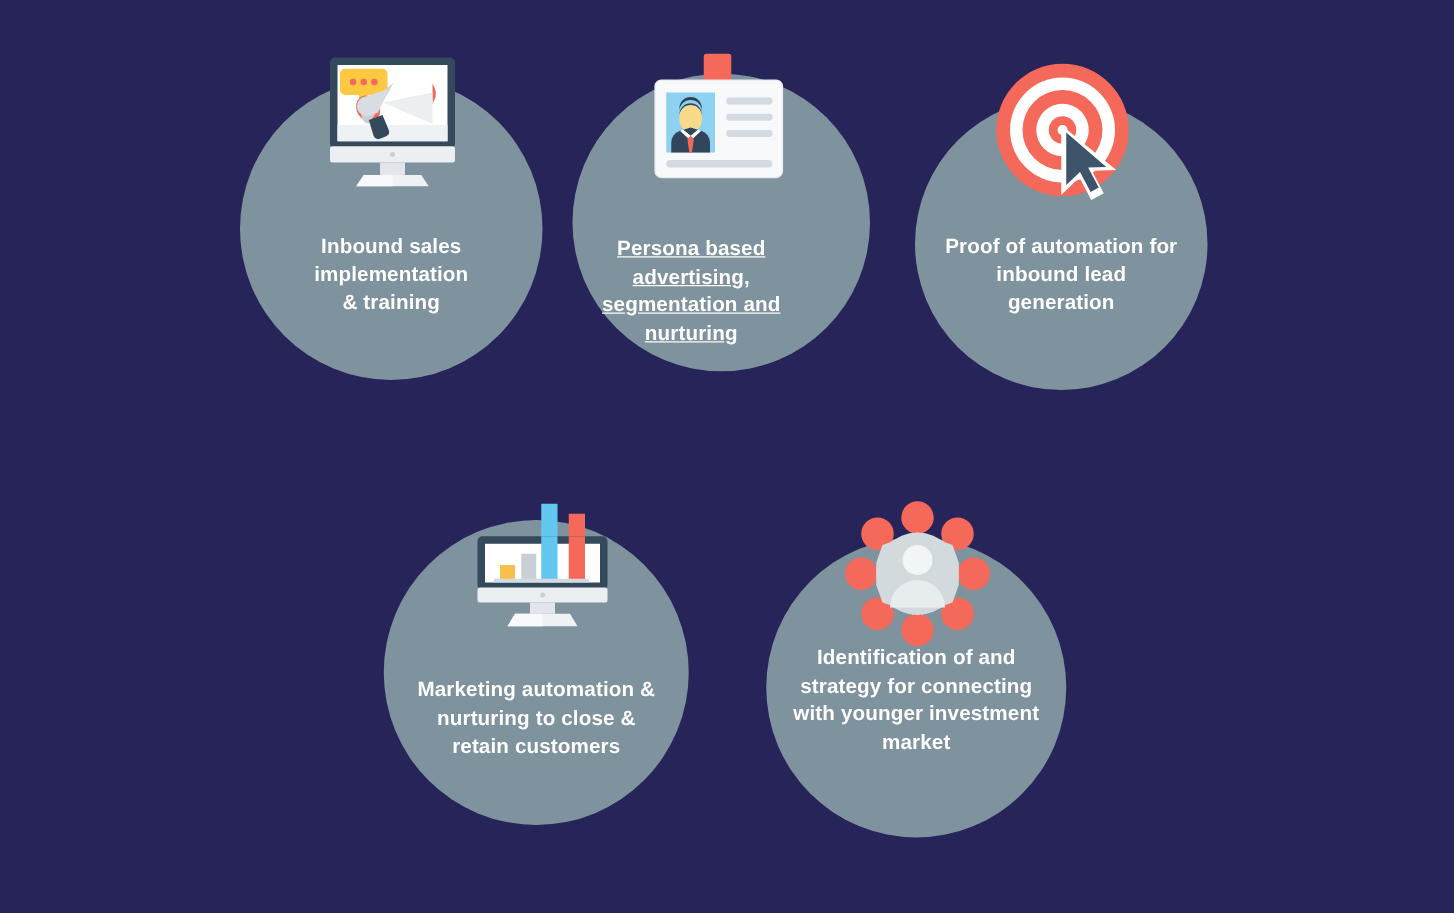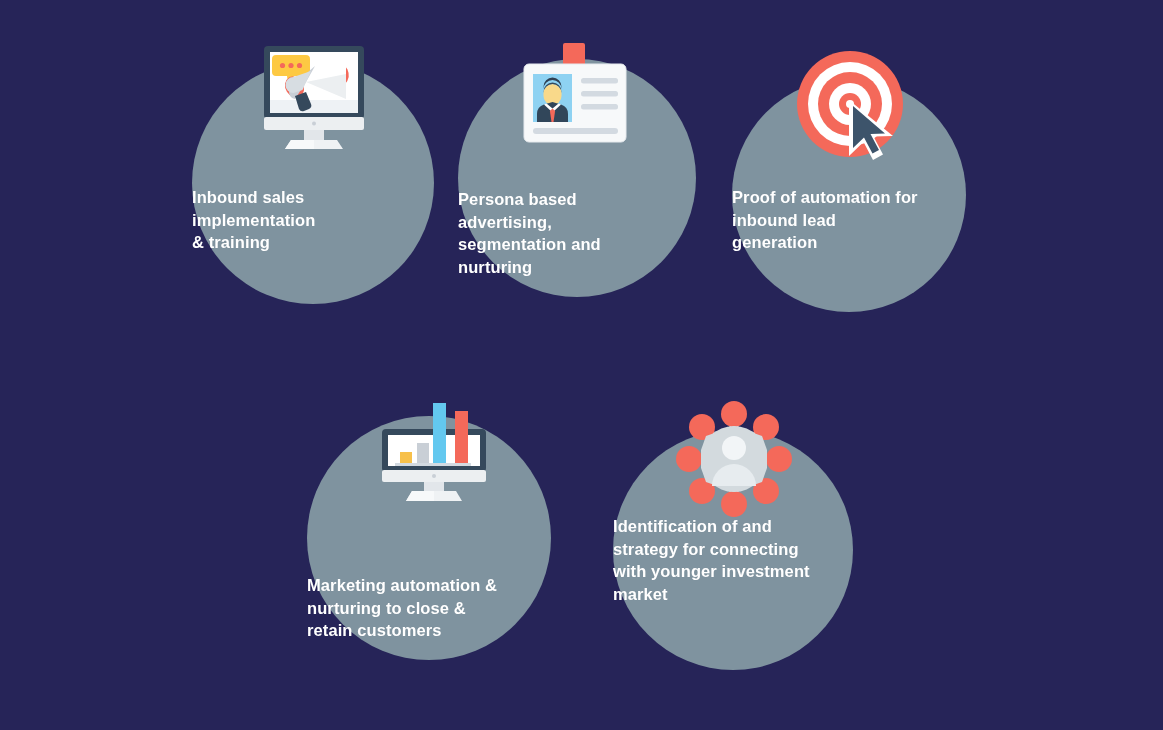--- a/index.html
+++ b/index.html
@@ -26,20 +26,21 @@
   }
   .disc {
     position: absolute;
     border-radius: 50%;
     background: #7f939f;
   }
   .node-label {
     position: absolute;
     left: 0;
     right: 0;
+    text-align: center;
     color: #ffffff;
     font-weight: bold;
     font-size: 16.5px;
     line-height: 22.5px;
     letter-spacing: 0.1px;
     white-space: pre-line;
     text-shadow: 0 0 1px rgba(0,0,0,0.06);
   }
   .icon-wrap {
     position: absolute;
@@ -119,21 +120,21 @@
         <path d="M39.5 66.5 l2.6 2.6 l-1.6 11 h-2 l-1.6 -11 z" fill="#f4695a"></path>
 
         <rect x="68" y="36" width="37" height="5.5" rx="2.5" fill="#d3dae1"></rect>
         <rect x="68" y="49" width="37" height="5.5" rx="2.5" fill="#d3dae1"></rect>
         <rect x="68" y="62" width="37" height="5.5" rx="2.5" fill="#d3dae1"></rect>
 
         <rect x="20" y="86" width="85" height="6" rx="3" fill="#d3dae1"></rect>
       </svg>
     </div>
 
-    <div class="node-label" style="top:188px; left:458px; width:238px;">Persona based
+    <div class="node-label" style="top:188px; left:434px; width:238px;text-decoration:underline;">Persona based
 advertising,
 segmentation and
 nurturing</div>
   </div>
 
   <div class="node">
     <div class="disc" style="left:732px; top:78px; width:234px; height:234px;"></div>
 
     <div class="icon-wrap" style="left:792px; top:48px; width:122px; height:118px;">
       <svg width="122" height="118" viewBox="0 0 122 118">
@@ -177,21 +178,21 @@
         <rect x="8" y="72" width="104" height="12" rx="2" fill="#eceff1"></rect>
         <circle cx="60" cy="78" r="2" fill="#c9cfd6"></circle>
 
         <rect x="50" y="84" width="20" height="9" fill="#e2e6ea"></rect>
 
         <path d="M38 93 h44 l6 10 h-56 z" fill="#eff2f4"></path>
         <path d="M38 93 h22 v10 h-28 z" fill="#f7f9fa"></path>
       </svg>
     </div>
 
-    <div class="node-label" style="top:541px; left:307px; width:244px;margin-top:33px;">Marketing automation &amp;
+    <div class="node-label" style="top:541px; left:307px; width:244px;">Marketing automation &amp;
 nurturing to close &amp;
 retain customers</div>
   </div>
 
   <div class="node">
     <div class="disc" style="left:613px; top:430px; width:240px; height:240px;"></div>
 
     <div class="icon-wrap" style="left:672px; top:398px; width:128px; height:122px;">
       <svg width="128" height="122" viewBox="0 0 128 122">
         <g stroke="#f2f5f7" stroke-width="9" stroke-linecap="round">

